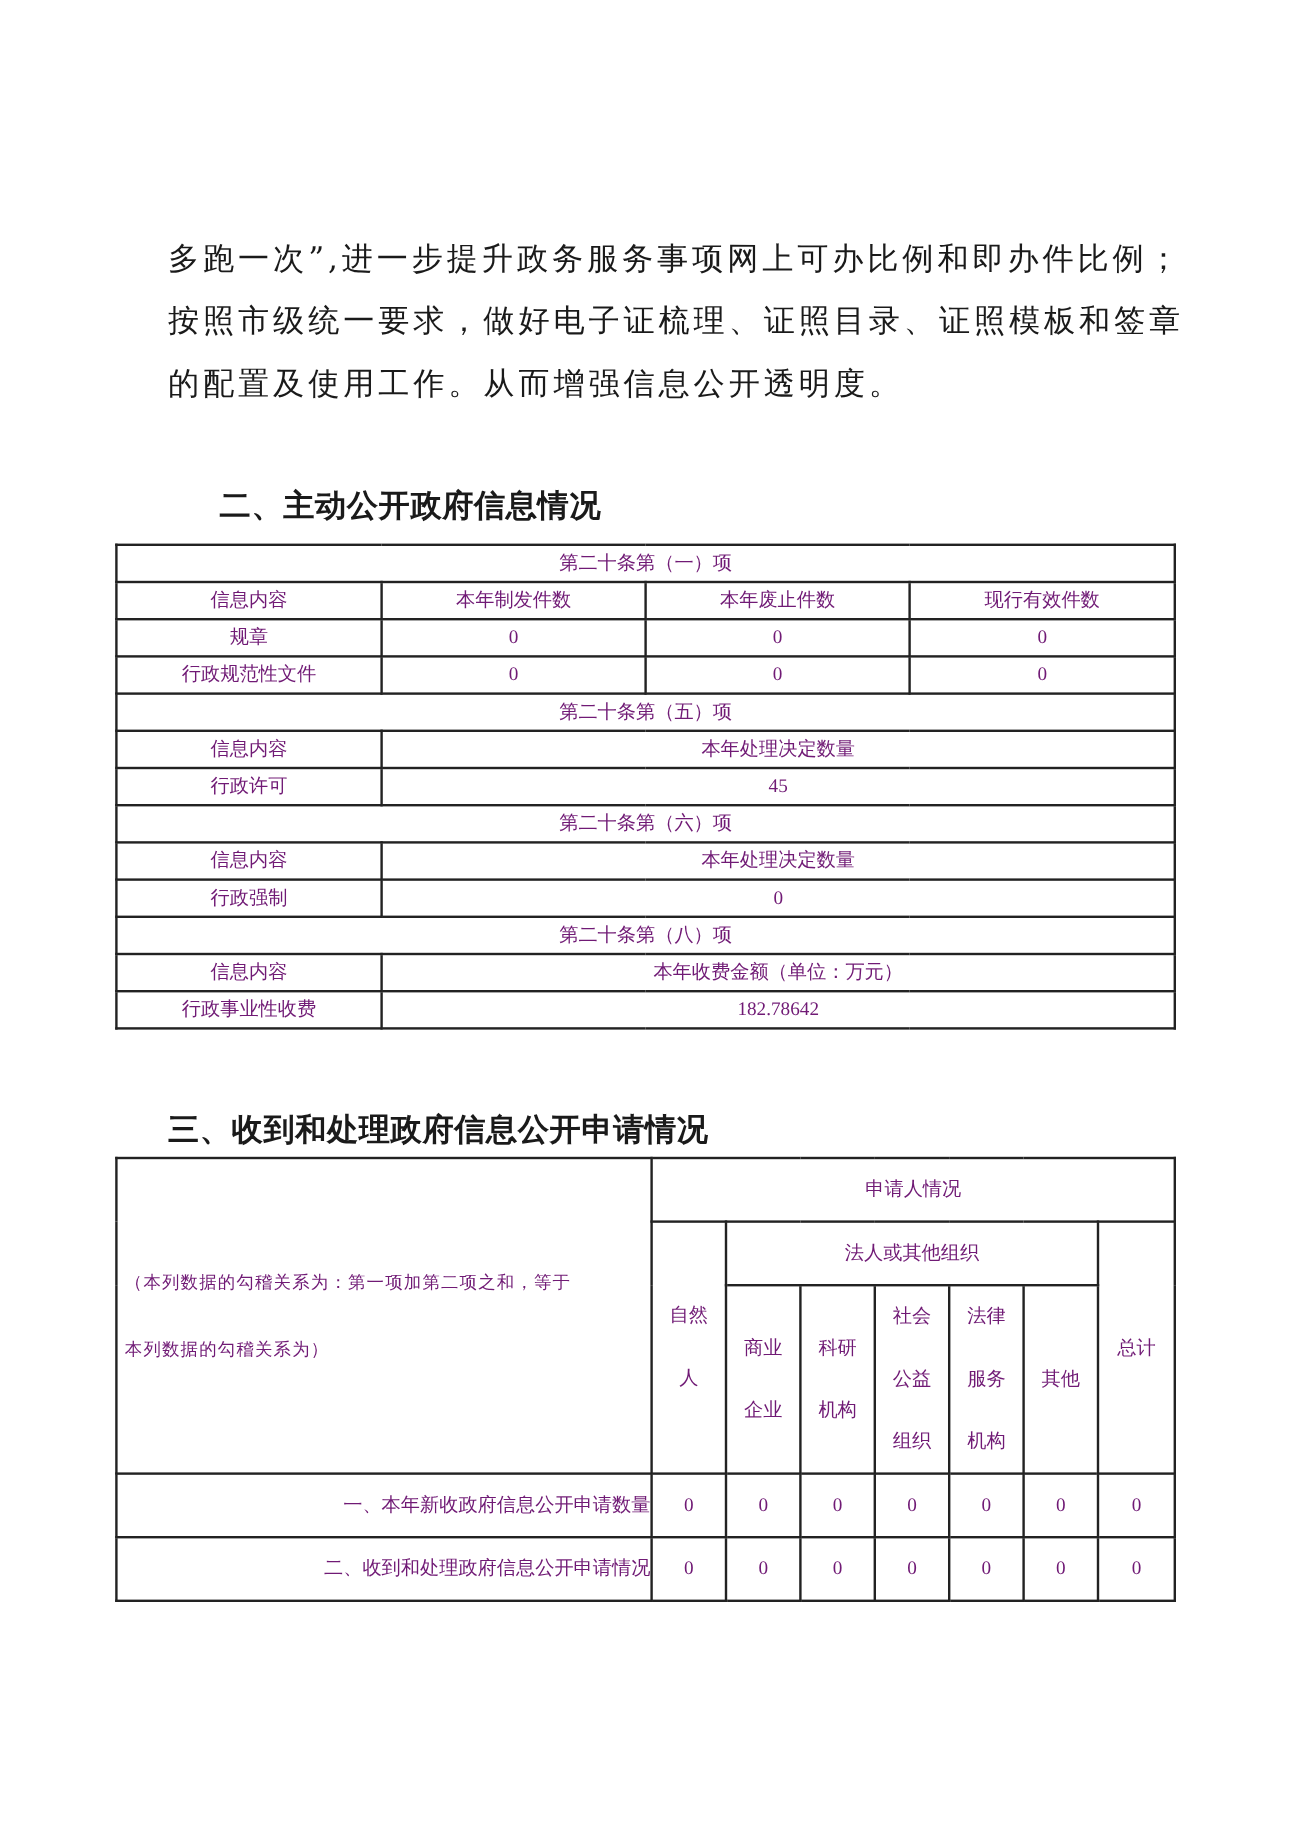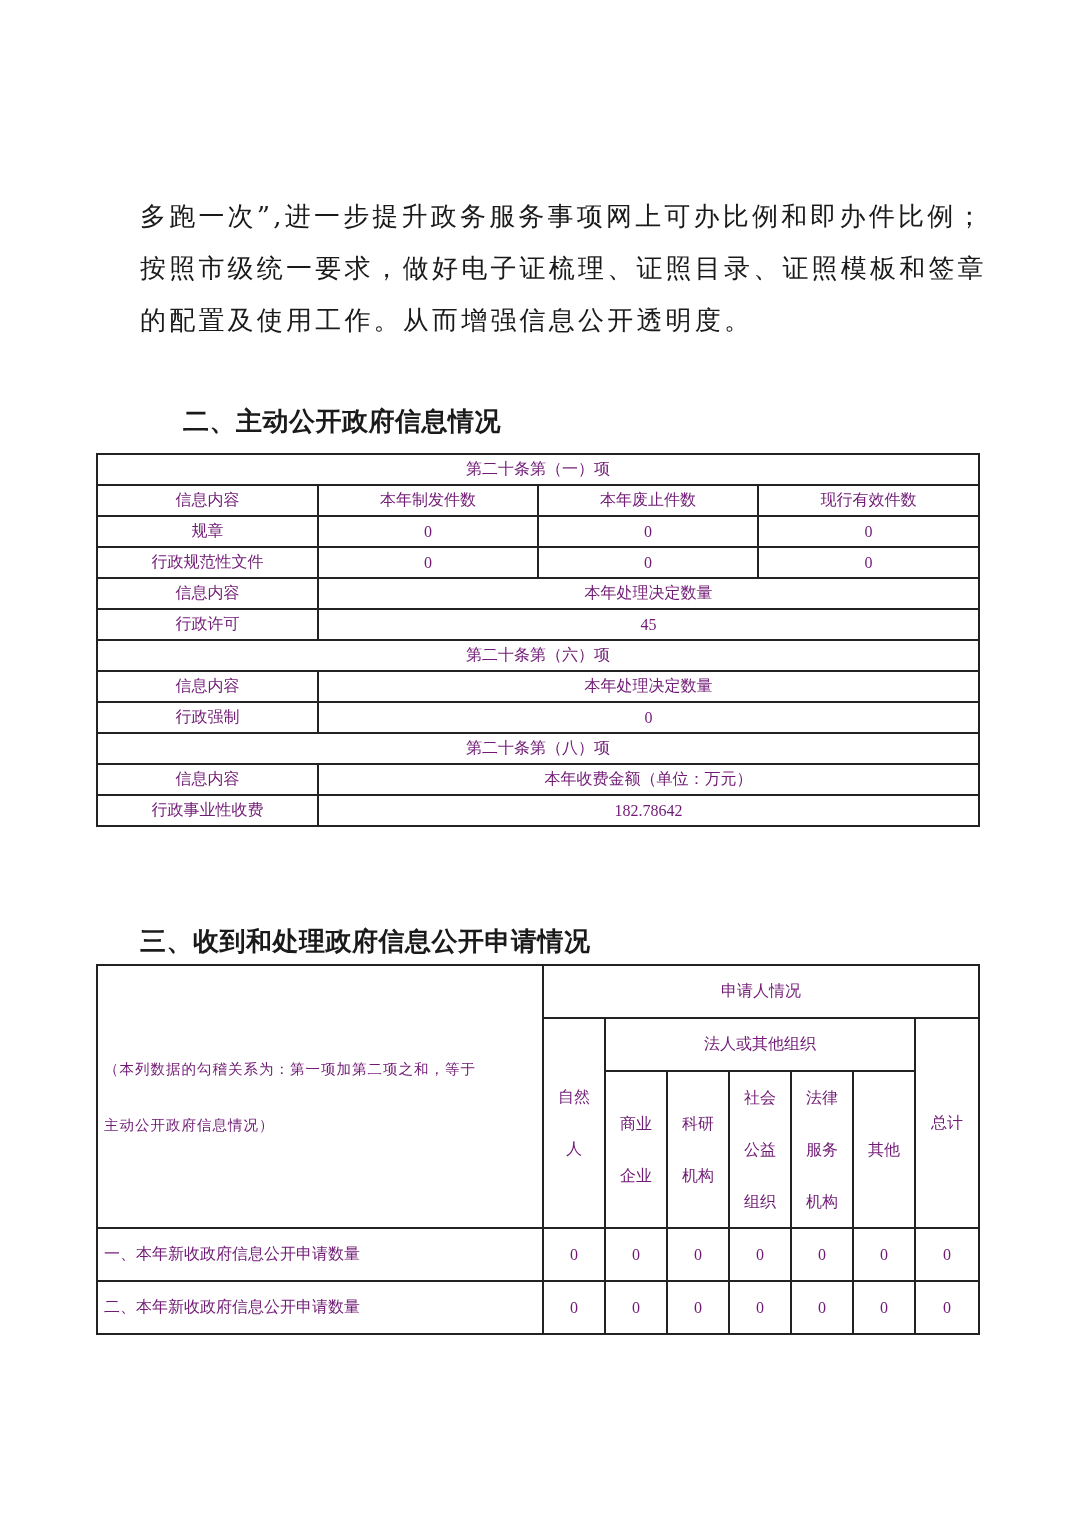--- a/index.html
+++ b/index.html
@@ -18,21 +18,21 @@
   td { border: 2px solid #222; text-align: center; vertical-align: middle; padding: 0;
        font-size: 16px; font-family: "Liberation Serif", "DejaVu Serif", serif; color: #701a75; }
 
   #t1 { left: 96px; top: 453px; width: 882px; }
   #t1 td { height: 29px; }
 
   #t2 { left: 96px; top: 964px; width: 882px; }
   #t2 td.note { text-align: left; font-size: 14.5px; line-height: 56px; padding: 0 4px 0 6px;
                 font-family: "DejaVu Serif", serif; letter-spacing: 1px; border-radius: 23px; }
   #t2 td.vh { line-height: 26px; }
-  #t2 td.rowlbl { text-align: left; padding-left: 6px; font-size: 16px; }
+  #t2 td.rowlbl { text-align: right; padding-left: 6px; font-size: 16px; }
   .vstack span { display: block; }
 </style>
 </head>
 <body>
 
 <div class="para">
   <p>多跑一次”,进一步提升政务服务事项网上可办比例和即办件比例；</p>
   <p>按照市级统一要求，做好电子证梳理、证照目录、证照模板和签章</p>
   <p>的配置及使用工作。从而增强信息公开透明度。</p>
 </div>
@@ -62,20 +62,23 @@
     <td>0</td>
     <td>0</td>
   </tr>
   <tr>
     <td>行政规范性文件</td>
     <td>0</td>
     <td>0</td>
     <td>0</td>
   </tr>
 
+  <tr>
+    <td colspan="4">第二十条第（五）项</td>
+  </tr>
   <tr>
     <td>信息内容</td>
     <td colspan="3">本年处理决定数量</td>
   </tr>
   <tr>
     <td>行政许可</td>
     <td colspan="3">45</td>
   </tr>
 
   <tr>
@@ -114,21 +117,21 @@
       <col style="width:62px">
       <col style="width:62px">
     <col style="width:62px">
       <col style="width:62px">
       <col style="width:64px">
   </colgroup>
   <tbody>
       <tr>
     <td rowspan="3" class="note">
       <div>（本列数据的勾稽关系为：第一项加第二项之和，等于</div>
-      <div>主动公开政府信息情况）</div>
+      <div>本列数据的勾稽关系为）</div>
     </td>
     <td colspan="7" style="height:51px">申请人情况</td>
   </tr>
   <tr>
     <td rowspan="2" class="vh vstack">
       <span>自然</span>
       <span style="margin-top:26px">人</span>
     </td>
     <td colspan="5" style="height:51px">法人或其他组织</td>
     <td rowspan="2">总计</td>
@@ -158,21 +161,21 @@
     <td class="rowlbl" style="height:51px">一、本年新收政府信息公开申请数量</td>
     <td>0</td>
     <td>0</td>
     <td>0</td>
     <td>0</td>
     <td>0</td>
     <td>0</td>
     <td>0</td>
   </tr>
   <tr>
-    <td class="rowlbl" style="height:51px">二、本年新收政府信息公开申请数量</td>
+    <td class="rowlbl" style="height:51px">二、收到和处理政府信息公开申请情况</td>
     <td>0</td>
     <td>0</td>
     <td>0</td>
     <td>0</td>
     <td>0</td>
     <td>0</td>
     <td>0</td>
   </tr>
 </tbody>
   </table>

